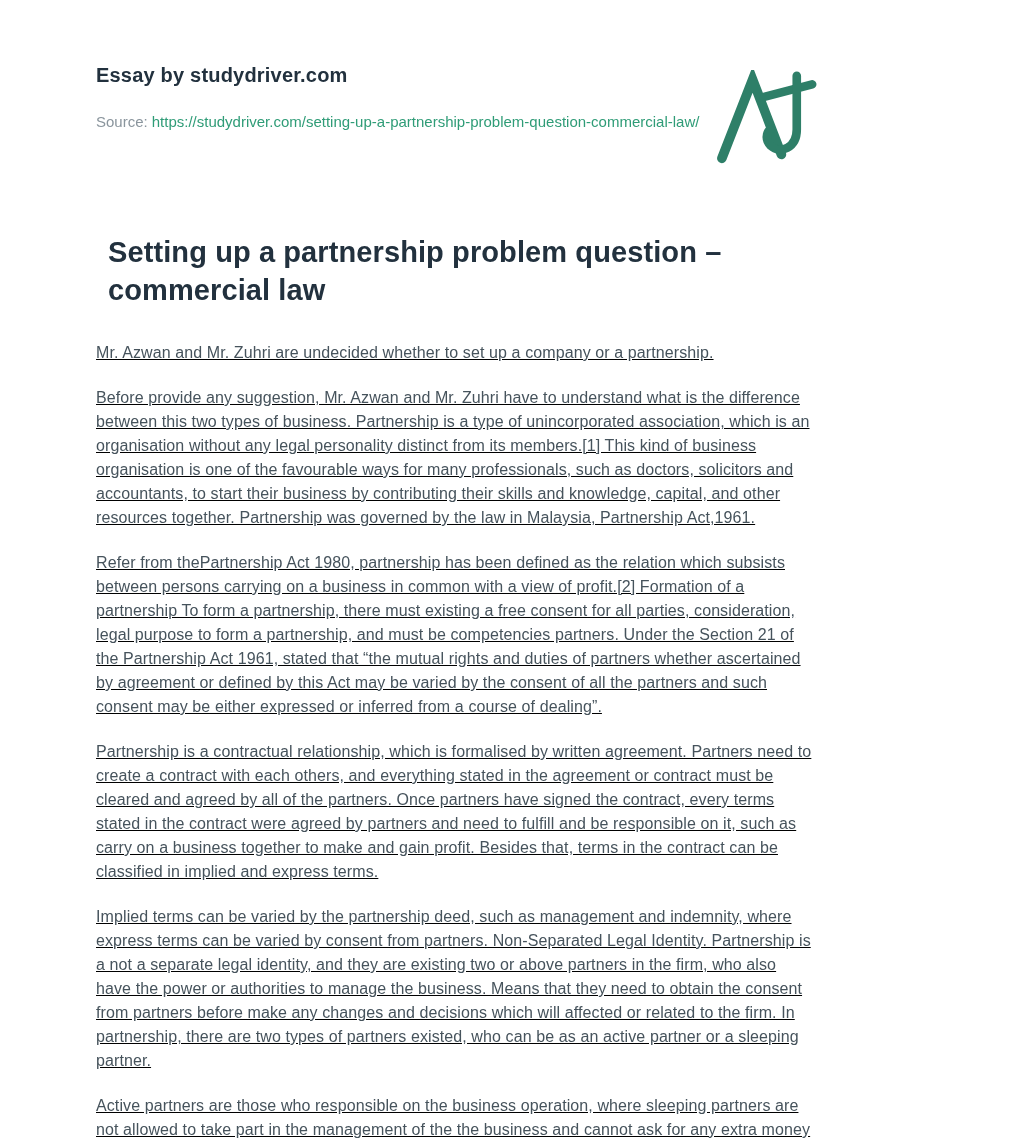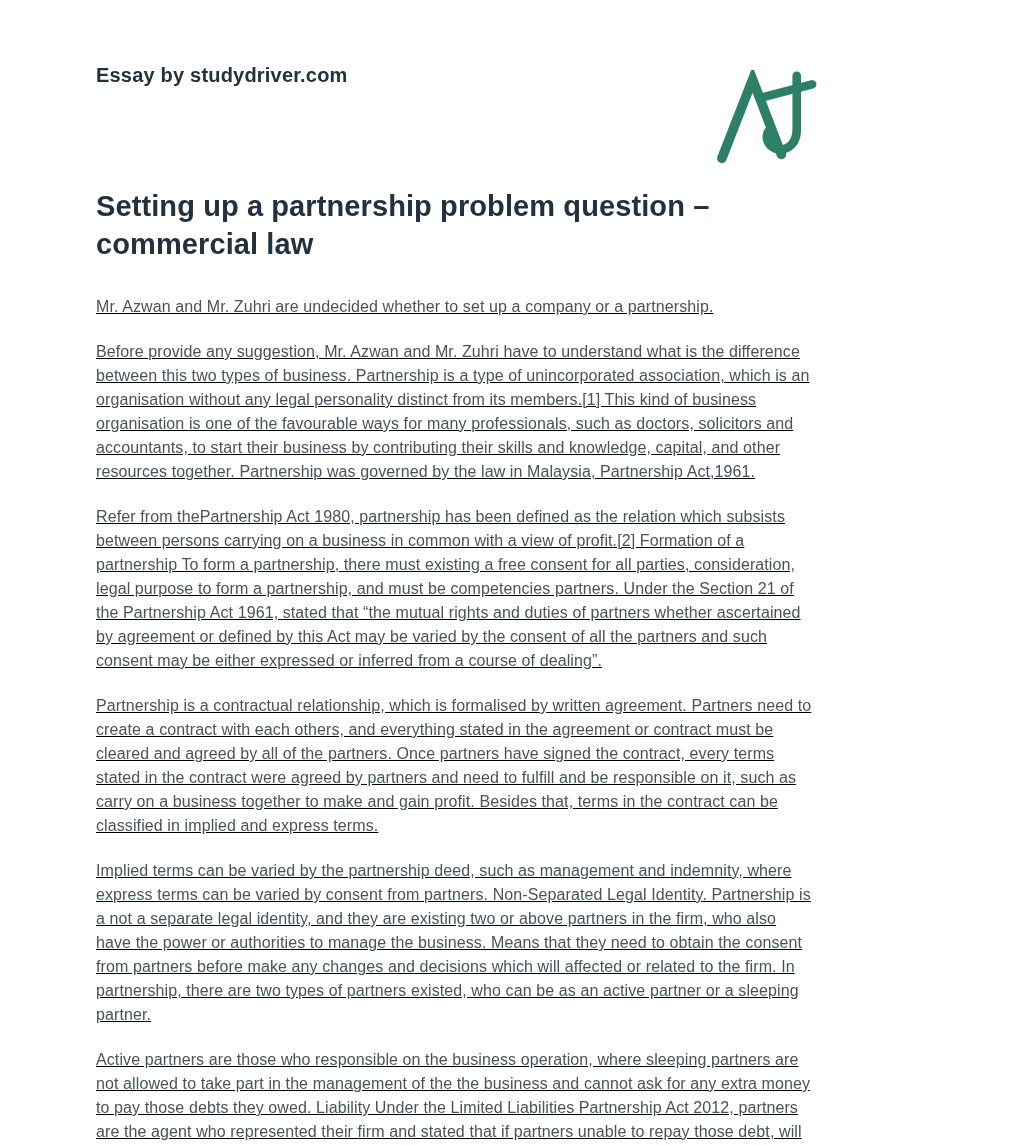--- a/index.html
+++ b/index.html
@@ -41,21 +41,21 @@
   .logo {
     position: absolute;
     top: 70px;
     right: 90px;
     width: 106px;
     height: 96px;
     color: var(--logo-color, #2e7f68);
   }
   .logo svg { display: block; width: 100%; height: 100%; }
   h1.title {
-    margin: 100px 0 0 0;
+    margin: 100px 0 0 12px;
     font-size: 29px;
     line-height: 38px;
     font-weight: 600;
     color: var(--title-color, #22313e);
     letter-spacing: 0.1px;
     max-width: 832px;
   }
   .body {
     margin-top: 32px;
     max-width: 832px;
@@ -69,20 +69,23 @@
     letter-spacing: 0.1px;
   }
 </style>
 </head>
 <body>
 
 <div class="page">
 
   <div class="byline">Essay by studydriver.com</div>
 
+  <div class="source">
+    <span>Source:</span><a href="#">https://studydriver.com/setting-up-a-partnership-problem-question-commercial-law/</a>
+  </div>
 
   <div class="logo">
     <svg viewBox="0 0 110 100" aria-hidden="true">
       <g fill="none" stroke="currentColor" stroke-linecap="round">
         <path stroke-width="10" d="M8 92 L40 10 L70 88"></path>
         <path stroke-width="9" d="M52 28 L102 15"></path>
         <path stroke-width="9" d="M86 6 L86 62 C86 81 69 88 59 79 C53 73 54 66 58 62"></path>
       </g>
     </svg>
   </div>

